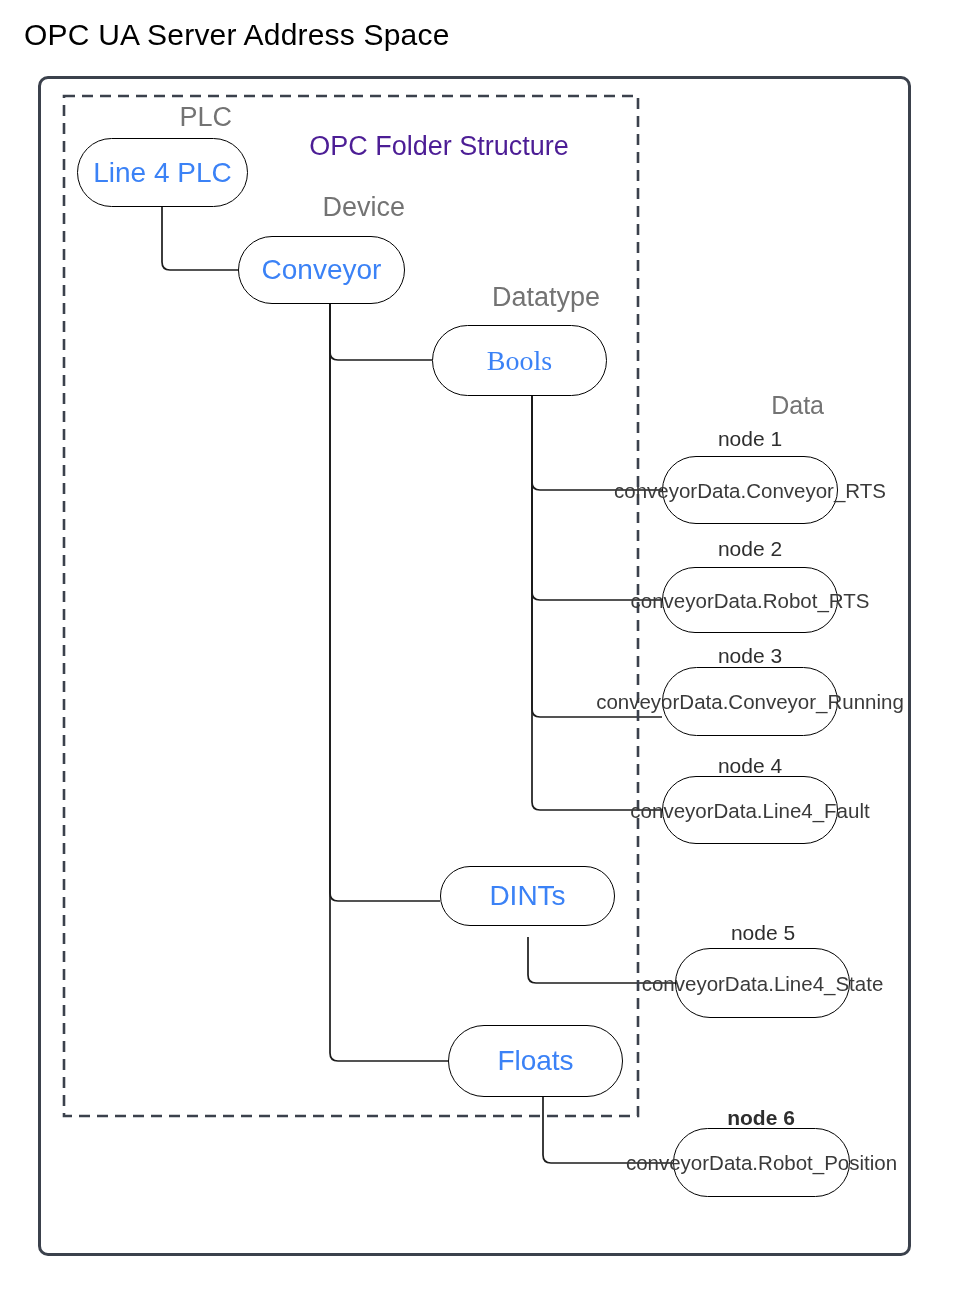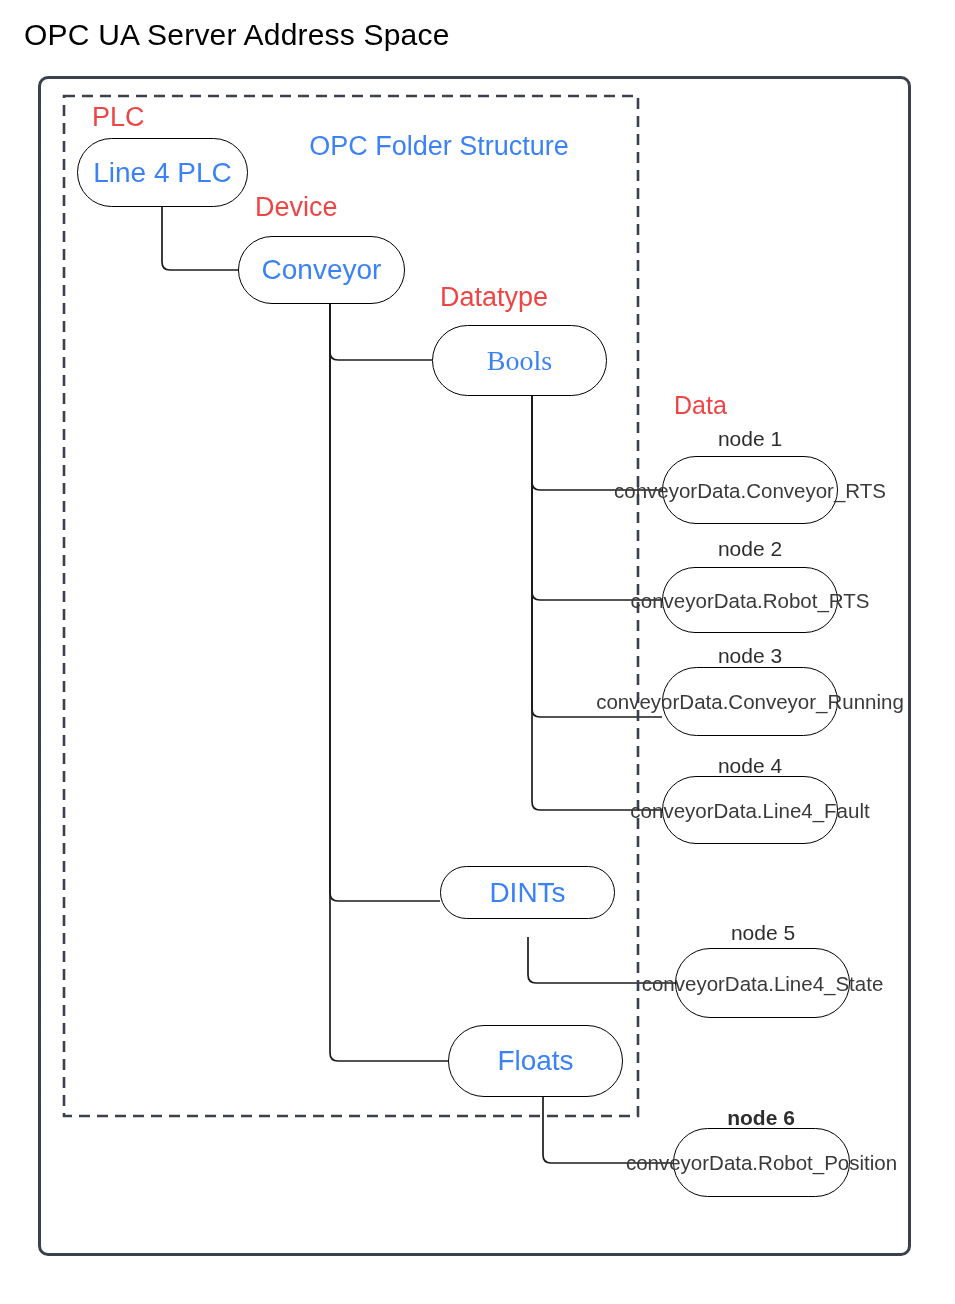--- a/index.html
+++ b/index.html
@@ -14,40 +14,40 @@
     position:absolute;left:0;top:18px;width:940px;
     font-size:30px;color:#000000;letter-spacing:0.2px;margin-left:24px;
   }
   .outer-frame{
     position:absolute;left:38px;top:76px;width:873px;height:1180px;
     border:3px solid #3b414c;border-radius:10px;box-sizing:border-box;
     background:transparent;
   }
   svg.layer{position:absolute;left:0;top:0;width:955px;height:1304px;}
   .hdr{
-    position:absolute;text-align:left;font-size:27px;color:#ef4444;
+    position:absolute;text-align:right;font-size:27px;color:#737373;
   }
   .hdr-plc{left:92px;top:102px;width:140px;}
   .hdr-device{left:255px;top:192px;width:150px;}
   .hdr-datatype{left:440px;top:282px;width:160px;}
   .hdr-data{left:674px;top:391px;width:150px;font-size:25px;}
   .red-label{
     position:absolute;left:287px;top:131px;width:304px;text-align:center;
-    font-size:27px;color:#3b82f6;
+    font-size:27px;color:#4c1d95;
   }
   .pill{
     position:absolute;box-sizing:border-box;
     border:1.7px solid #000000;border-radius:40px;background:#ffffff;
     display:flex;align-items:center;justify-content:center;
     font-size:28px;color:#3b82f6;text-align:center;
   }
   .pill-plc{left:77px;top:138px;width:171px;height:69px;}
   .pill-device{left:238px;top:236px;width:167px;height:68px;}
   .pill-bools{left:432px;top:325px;width:175px;height:71px;font-family:Liberation Serif, serif;}
-  .pill-dints{left:440px;top:866px;width:175px;height:53px;}
+  .pill-dints{left:440px;top:866px;width:175px;height:60px;}
   .pill-floats{left:448px;top:1025px;width:175px;height:72px;}
   .data-pill{
     line-height:25px;font-size:20.5px;
     white-space:nowrap;color:#3a3a3a;
   }
   .dp-1{left:662px;top:456px;width:176px;height:68px;}
   .dp-2{left:662px;top:567px;width:176px;height:66px;}
   .dp-3{left:662px;top:667px;width:176px;height:69px;}
   .dp-4{left:662px;top:776px;width:176px;height:68px;}
   .dp-5{left:675px;top:948px;width:175px;height:70px;}

